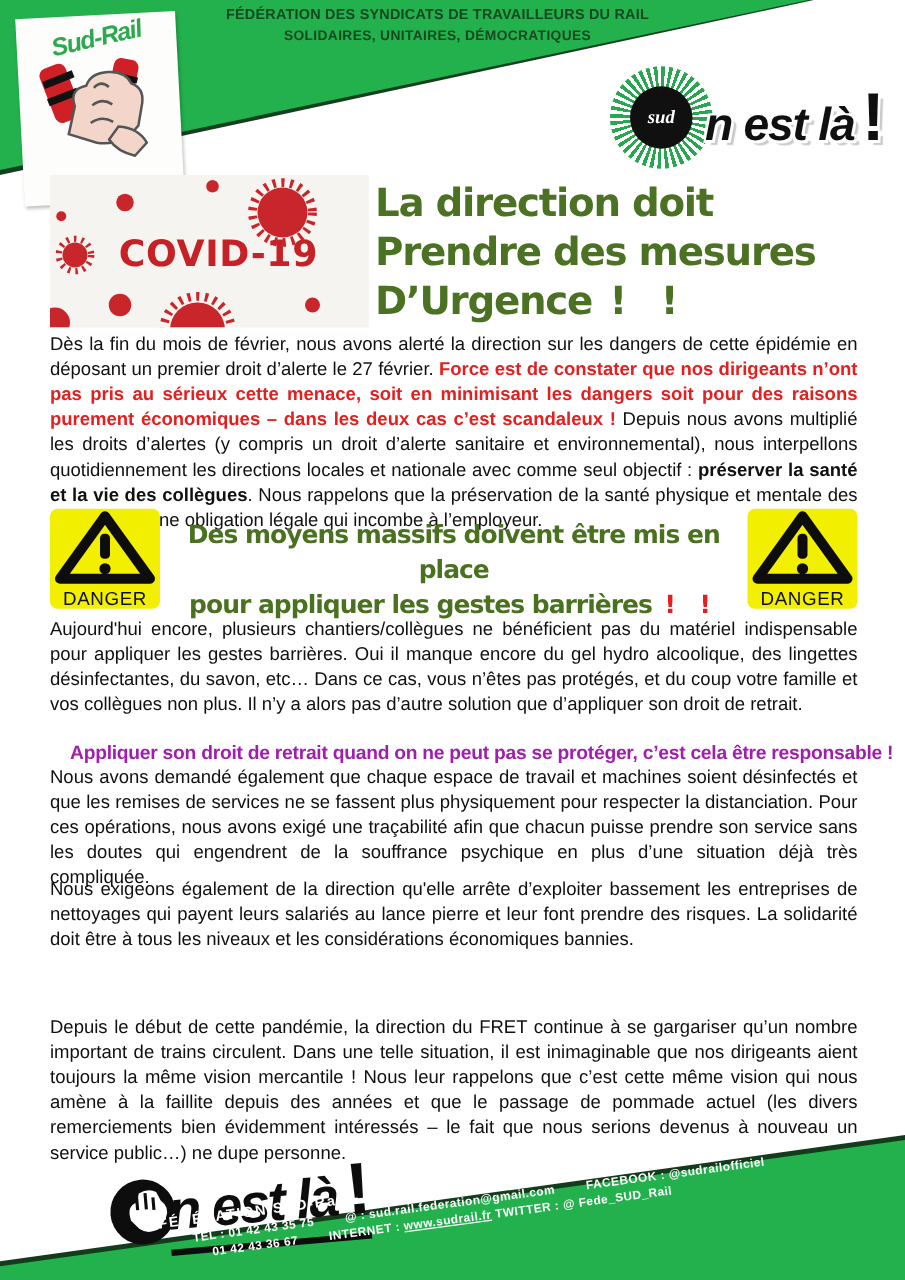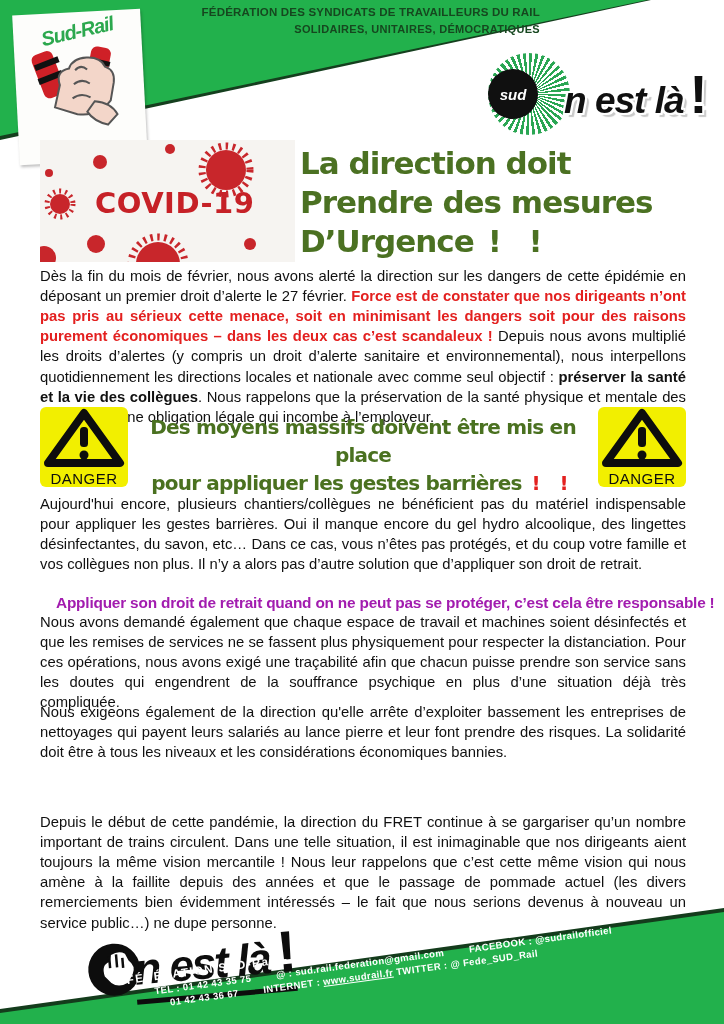--- a/index.html
+++ b/index.html
@@ -4,38 +4,38 @@
 <style>
   html,body{margin:0;padding:0;background:#e8e8e8;}
   .page{position:relative;width:724px;height:1024px;background:#ffffff;overflow:hidden;
         font-family:"Liberation Sans",sans-serif;color:#111;}
 
   
   .hdr-edge{position:absolute;left:0;top:0;width:724px;height:142px;background:#153f1e;
             clip-path:polygon(0 0,651px 0,0 140px);}
   .hdr-green{position:absolute;left:0;top:0;width:724px;height:140px;background:#22b14c;
              clip-path:polygon(0 0,647px 0,0 136px);}
-  .hdr-text{position:absolute;left:160px;top:6px;width:380px;text-align:right;color:#16471f;}
+  .hdr-text{position:absolute;left:160px;top:6px;width:380px;text-align:center;color:#16471f;}
   .hdr-text .l1{font-size:11.5px;font-weight:bold;letter-spacing:.2px;}
   .hdr-text .l2{font-size:11px;font-weight:bold;margin-top:5px;letter-spacing:.3px;}
 
   
   .sudrail-logo{position:absolute;left:16px;top:12px;width:128px;height:150px;background:#fdfdfb;
                 transform:rotate(-3deg);box-shadow:1px 2px 3px rgba(0,0,0,.25);text-align:center;}
   .sudrail-logo .name{font-size:20px;font-weight:bold;font-style:italic;color:#2ca84e;
                       transform:rotate(-10deg);margin-top:8px;letter-spacing:-1px;}
   .sudrail-logo .sub{position:absolute;bottom:8px;width:100%;font-size:12px;font-weight:bold;
                      font-style:italic;color:#2ca84e;letter-spacing:1px;}
   .sudrail-logo svg{position:absolute;left:14px;top:32px;}
 
   
   .onestla-top{position:absolute;left:488px;top:48px;width:232px;height:92px;display:flex;align-items:center;}
   .sunburst{width:82px;height:82px;border-radius:50%;flex:0 0 auto;
             background:repeating-conic-gradient(#2aa653 0deg 4.5deg,#ffffff 4.5deg 9deg);
-            display:flex;align-items:center;}
+            display:flex;align-items:center;justify-content:center;font-family:Liberation Serif, serif;}
   .sunburst .disc{width:50px;height:50px;border-radius:50%;background:#101010;color:#fff;
                   display:flex;align-items:center;justify-content:center;
                   font-style:italic;font-weight:bold;font-size:15px;}
   .onestla-top .words{font-weight:800;font-style:italic;font-size:37px;letter-spacing:-1px;color:#101010;
         margin-left:-6px;white-space:nowrap;
         text-shadow:-2px -2px 0 #fff,2px -2px 0 #fff,-2px 2px 0 #fff,2px 2px 0 #fff,4px 4px 1px #c9c9c9;}
   .onestla-top .bang{font-size:54px;font-style:normal;margin-left:6px;}
 
   
   .covid-img{position:absolute;left:40px;top:140px;width:222px;height:122px;background:#f6f4f1;overflow:hidden;padding-left:33px;}

